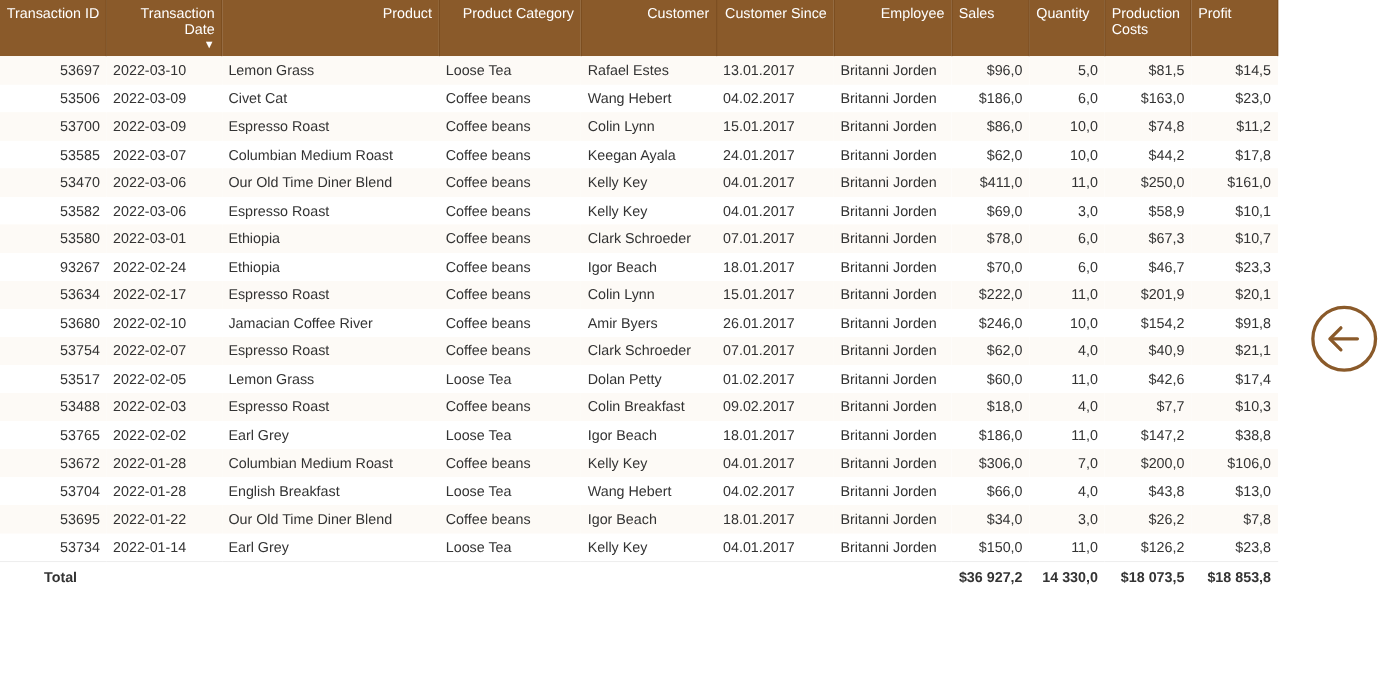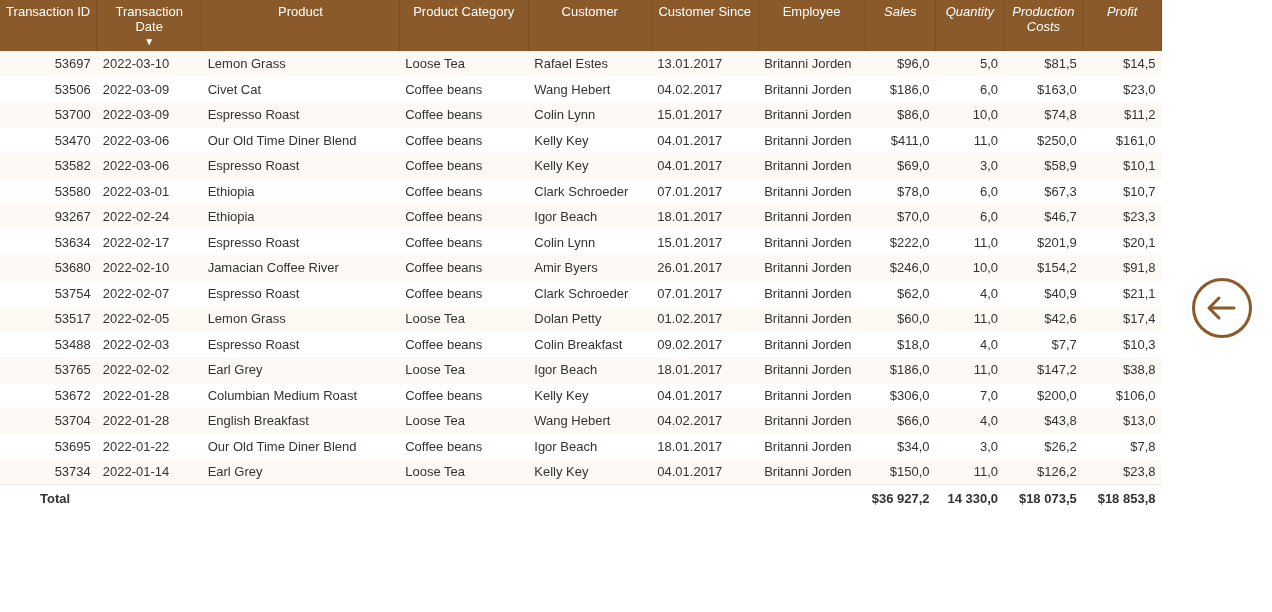--- a/index.html
+++ b/index.html
@@ -18,28 +18,28 @@
     }
     table {
       width: 100%;
       border-collapse: collapse;
       table-layout: fixed;
     }
     thead th {
       background: #8a5a2a;
       color: #fff;
       font-weight: 400;
-      text-align: center;
+      text-align: right;
       padding: 4px 6px;
       font-size: 13px;
       height: 50px;
       vertical-align: top;
       border-right: 1px solid #7a4d20;
     }
-    thead th.num { text-align: center; font-style: italic; }
+    thead th.num { text-align: left; }
     tbody td {
       padding: 4px 6px;
       font-size: 13px;
       height: 25.5px;
       white-space: nowrap;
       overflow: hidden;
     }
     tbody tr:nth-child(odd) { background: #fdfaf6; }
     tbody tr:nth-child(even) { background: #fff; }
     .num { text-align: right; }
@@ -153,20 +153,33 @@
           <td>Coffee beans</td>
           <td>Colin Lynn</td>
           <td>15.01.2017</td>
           <td>Britanni Jorden</td>
           <td class="num">$86,0</td>
           <td class="num">10,0</td>
           <td class="num">$74,8</td>
           <td class="num">$11,2</td>
         </tr>
         <tr>
+          <td class="num">53585</td>
+          <td>2022-03-07</td>
+          <td>Columbian Medium Roast</td>
+          <td>Coffee beans</td>
+          <td>Keegan Ayala</td>
+          <td>24.01.2017</td>
+          <td>Britanni Jorden</td>
+          <td class="num">$62,0</td>
+          <td class="num">10,0</td>
+          <td class="num">$44,2</td>
+          <td class="num">$17,8</td>
+        </tr>
+        <tr>
           <td class="num">53470</td>
           <td>2022-03-06</td>
           <td>Our Old Time Diner Blend</td>
           <td>Coffee beans</td>
           <td>Kelly Key</td>
           <td>04.01.2017</td>
           <td>Britanni Jorden</td>
           <td class="num">$411,0</td>
           <td class="num">11,0</td>
           <td class="num">$250,0</td>

